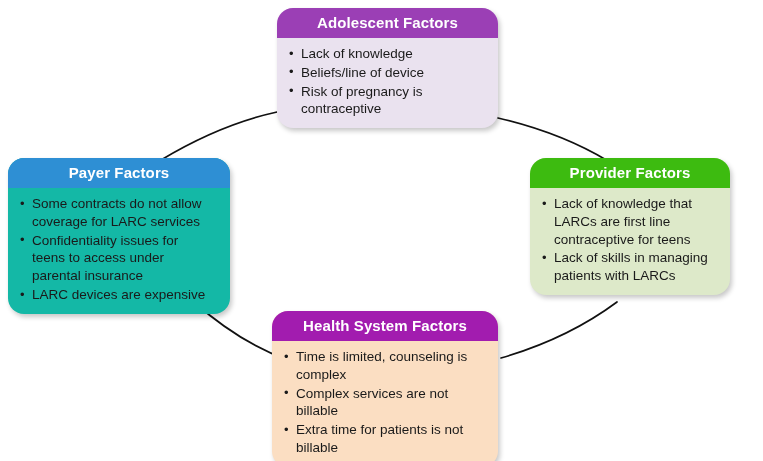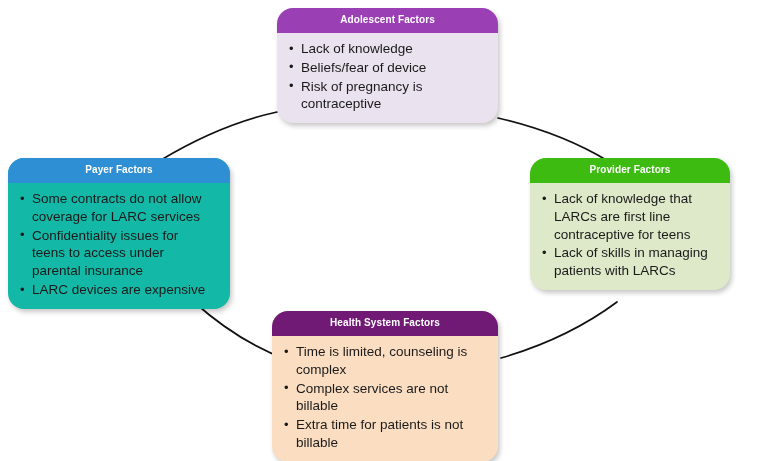--- a/index.html
+++ b/index.html
@@ -39,21 +39,21 @@
     border-radius: 16px;
     overflow: hidden;
     box-sizing: border-box;
     box-shadow: 2px 3px 5px rgba(0,0,0,0.22);
   }
 
   .factor-header {
     text-align: center;
     font-weight: bold;
     color: #ffffff;
-    font-size: 10px;
+    font-size: 15px;
     line-height: 1;
     padding: 7px 4px 8px 4px;
     letter-spacing: 0.1px;
   }
 
   .factor-body {
     margin: 0;
     padding: 7px 19px 9px 24px;
     list-style: none;
   }
@@ -103,21 +103,21 @@
   }
   #box-provider .factor-header { background: #3DBB10; }
 
   
   #box-health-system {
     left: 272px;
     top: 311px;
     width: 226px;
     background: #FBDEC2;
   }
-  #box-health-system .factor-header { background: #701a75; }
+  #box-health-system .factor-header { background: #a21caf; }
 
   .arc-path {
     fill: none;
     stroke: #111111;
     stroke-width: 1.7;
     stroke-linecap: round;
   }
 </style>
 </head>
 <body>
@@ -128,21 +128,21 @@
     <path class="arc-path" d="M 161 160 C 196 139 236 121 277 112"></path>
     <path class="arc-path" d="M 498 118 C 541 128 578 143 608 161"></path>
     <path class="arc-path" d="M 617 302 C 586 325 546 345 501 358"></path>
     <path class="arc-path" d="M 194 302 C 222 327 252 347 288 360"></path>
   </svg>
 
   <div class="factor-box" id="box-adolescent">
     <div class="factor-header">Adolescent Factors</div>
     <ul class="factor-body">
       <li>Lack of knowledge</li>
-      <li>Beliefs/fear of device</li>
+      <li>Beliefs/line of device</li>
       <li>Risk of pregnancy is contraceptive</li>
     </ul>
   </div>
 
   <div class="factor-box" id="box-payer">
     <div class="factor-header">Payer Factors</div>
     <ul class="factor-body">
       <li>Some contracts do not allow coverage for LARC services</li>
       <li>Confidentiality issues for teens to access under parental insurance</li>
       <li>LARC devices are expensive</li>

